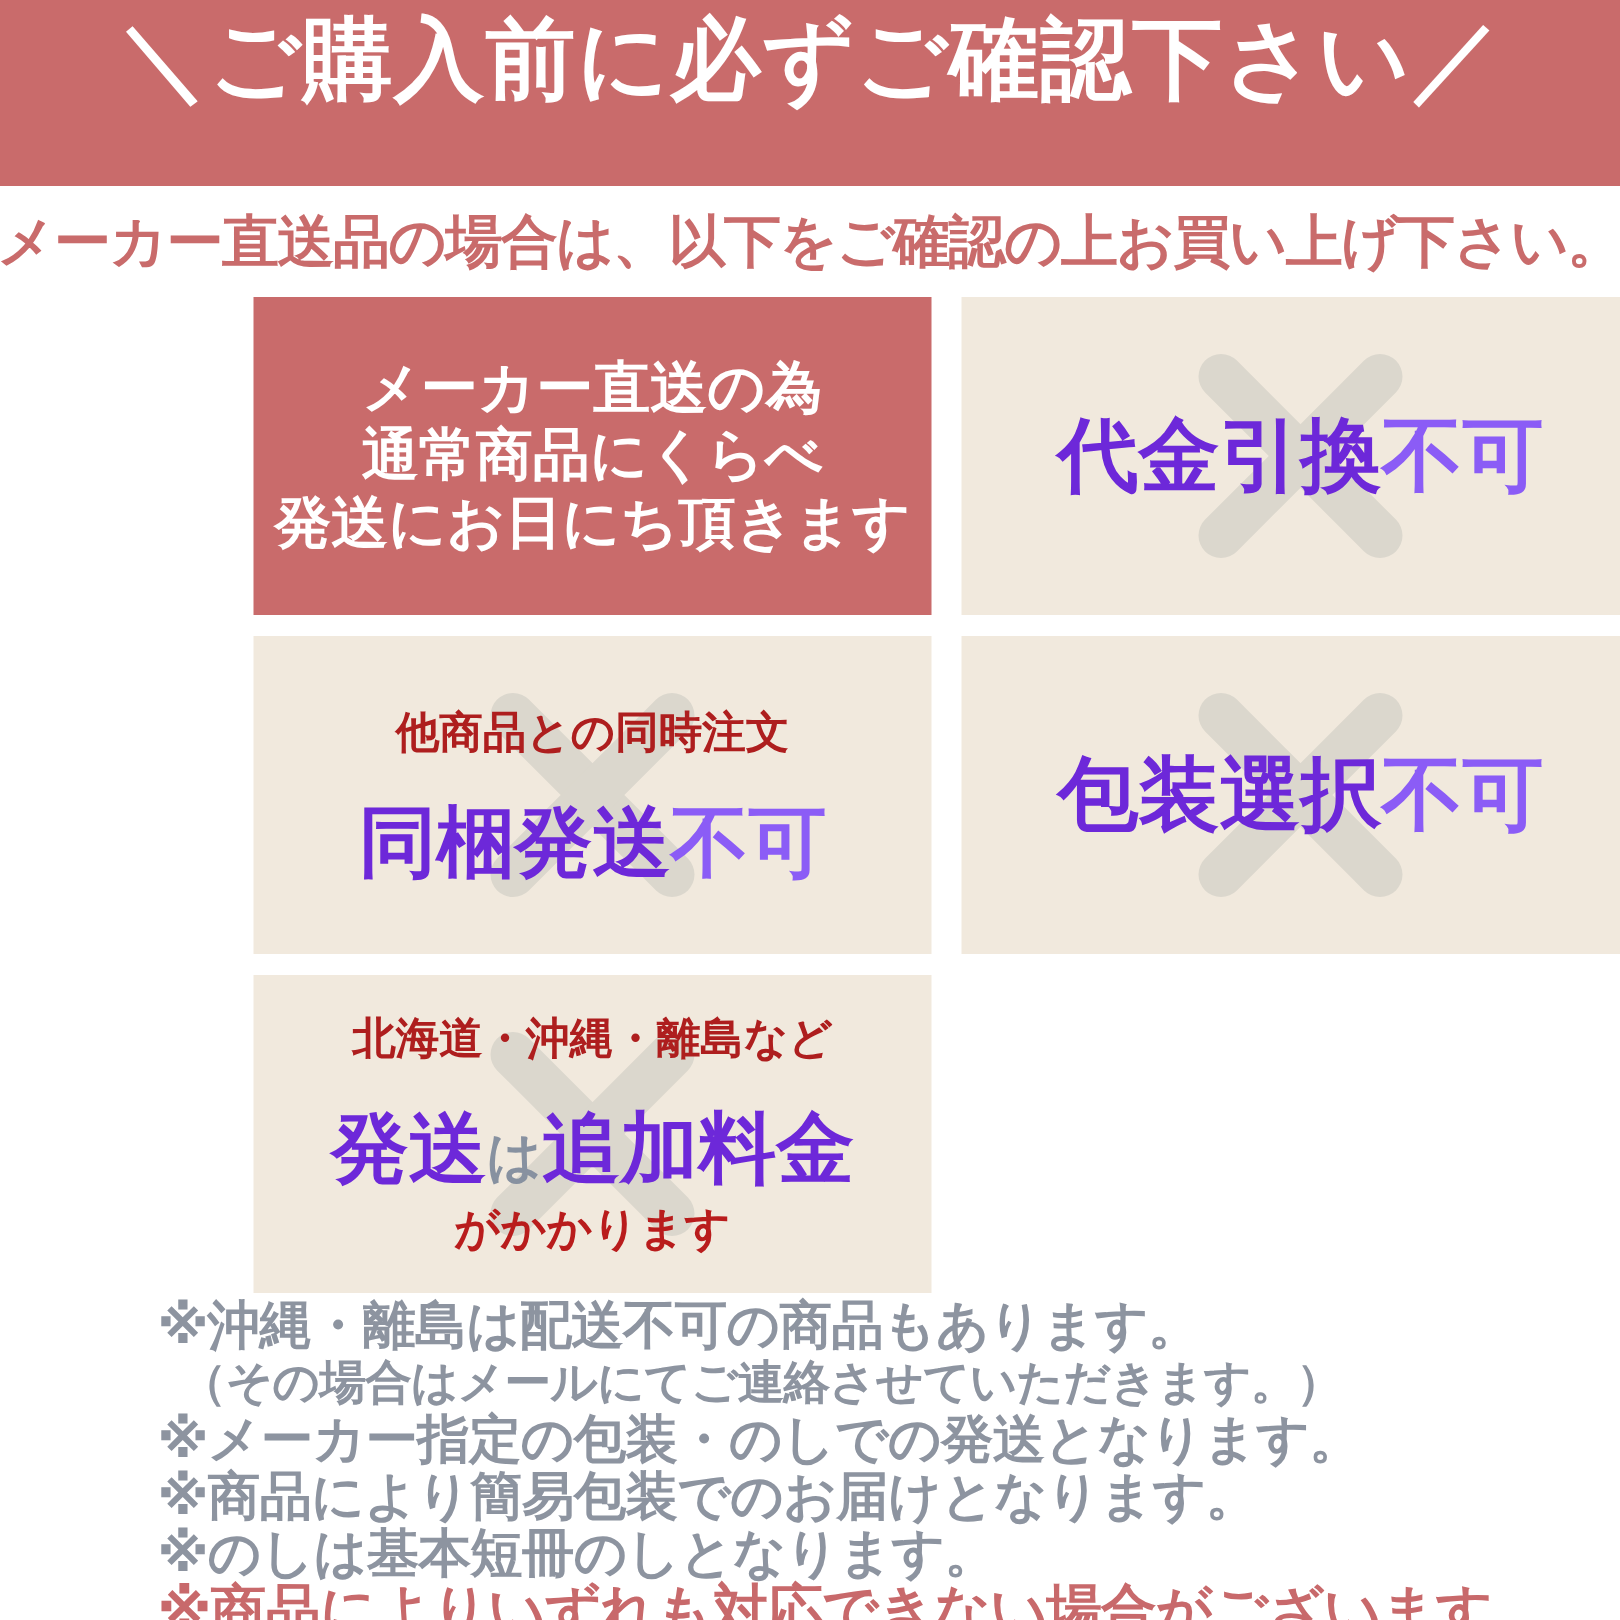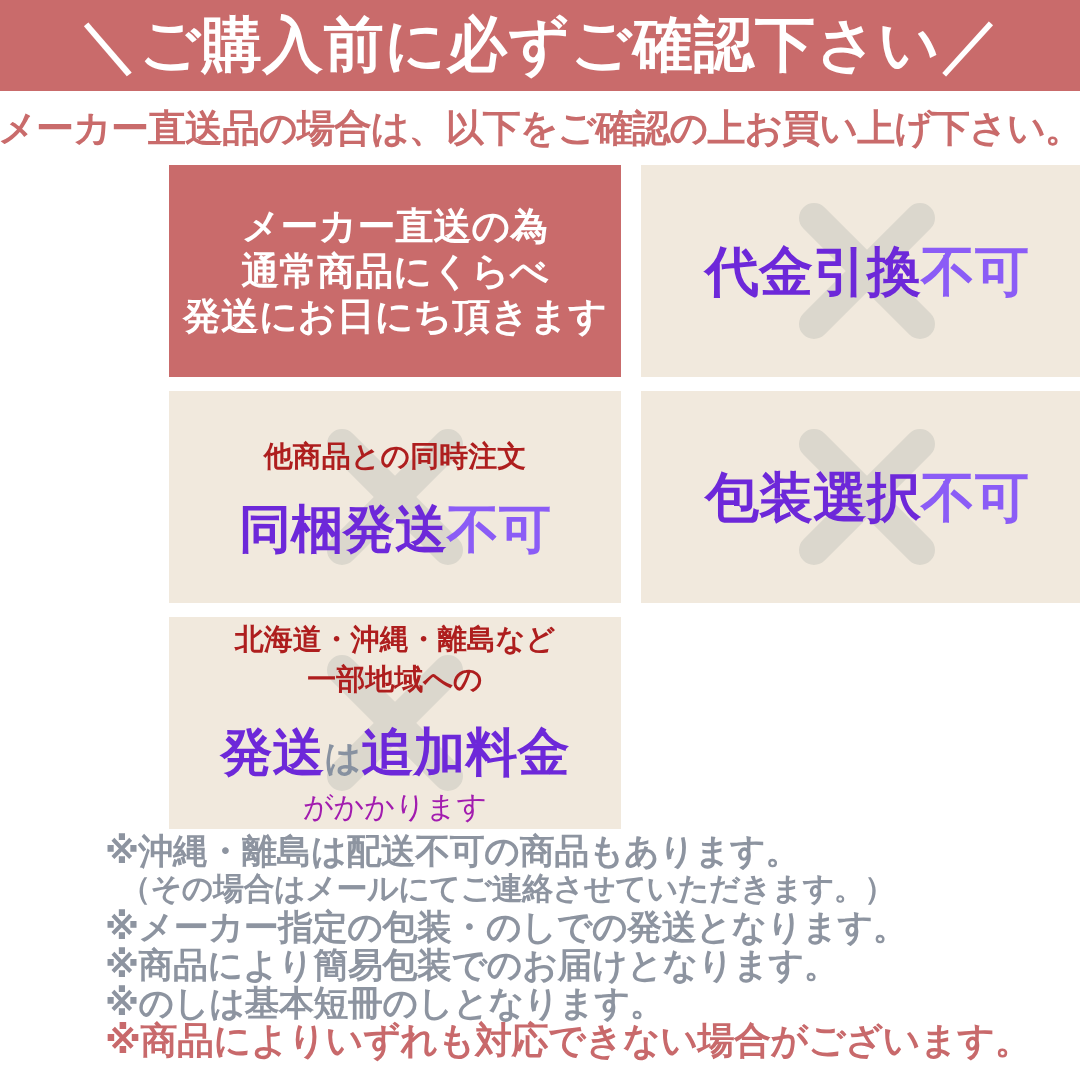--- a/index.html
+++ b/index.html
@@ -2,22 +2,22 @@
 <html><head>
 <meta charset="utf-8">
 <style>
   html,body{margin:0;padding:0;}
   body{
     width:1080px;height:1080px;background:#ffffff;
     font-family:"Liberation Sans","DejaVu Sans",sans-serif;
     overflow:hidden;position:relative;
   }
   .banner{
-    height:91px;background:#c96b6b;color:#ffffff;
-    display:flex;align-items:center;justify-content:center;
+    height:124px;background:#c96b6b;color:#ffffff;
+    display:flex;align-items:flex-start;justify-content:center;
   }
   .banner h1{
     margin:0;font-size:60px;font-weight:bold;letter-spacing:1px;white-space:nowrap;
   }
   .subtitle{
     height:74px;margin:0;display:flex;align-items:center;justify-content:center;
     color:#c96b6b;font-size:38px;font-weight:bold;letter-spacing:-1px;white-space:nowrap;text-align:center;
   }
   .grid{
     width:742px;margin:0 auto;
@@ -36,21 +36,21 @@
     position:absolute;top:50%;left:50%;transform:translate(-50%,-50%);
     z-index:0;pointer-events:none;
   }
   .box-content{position:relative;z-index:1;}
   .main-line{font-size:54px;font-weight:bold;line-height:60px;white-space:nowrap;}
   .main-line.mid{font-size:52px;line-height:58px;margin-top:24px;}
   .crimson{color:#6d28d9;}
   .slate{color:#8b5cf6;}
   .sub-line{font-size:29px;font-weight:bold;line-height:40px;color:#ae1e1e;white-space:nowrap;}
   .particle{font-size:36px;font-weight:bold;color:#8791a0;}
-  .tail-line{font-size:30px;font-weight:normal;line-height:40px;color:#a21caf;white-space:nowrap;}
+  .tail-line{font-size:30px;font-weight:bold;line-height:40px;color:#b91c1c;white-space:nowrap;}
   .notes{
     margin:3px 0 0 105px;
   }
   .note{
     margin:0;font-size:35px;font-weight:bold;line-height:38px;
     color:#8d94a0;white-space:nowrap;letter-spacing:-0.5px;
   }
   .note.small{font-size:31px;padding-left:15px;}
   .note.red{color:#c8696b;font-size:37px;}
 </style>
@@ -108,21 +108,20 @@
       </div>
     </div>
 
     <div class="box box-beige">
       <svg class="cross" width="150" height="150" viewBox="0 0 150 150" aria-hidden="true">
         <line x1="22" y1="22" x2="128" y2="128" stroke="#dbd7cd" stroke-width="30" stroke-linecap="round"></line>
         <line x1="128" y1="22" x2="22" y2="128" stroke="#dbd7cd" stroke-width="30" stroke-linecap="round"></line>
       </svg>
       <div class="box-content">
         <div class="sub-line">北海道・沖縄・離島など</div>
-        <div class="sub-line">一部地域への</div>
         <div class="main-line mid">
           <span class="crimson">発送</span><span class="particle">は</span><span class="crimson">追加料金</span>
         </div>
         <div class="tail-line">がかかります</div>
       </div>
     </div>
 
 
   </div>
 

